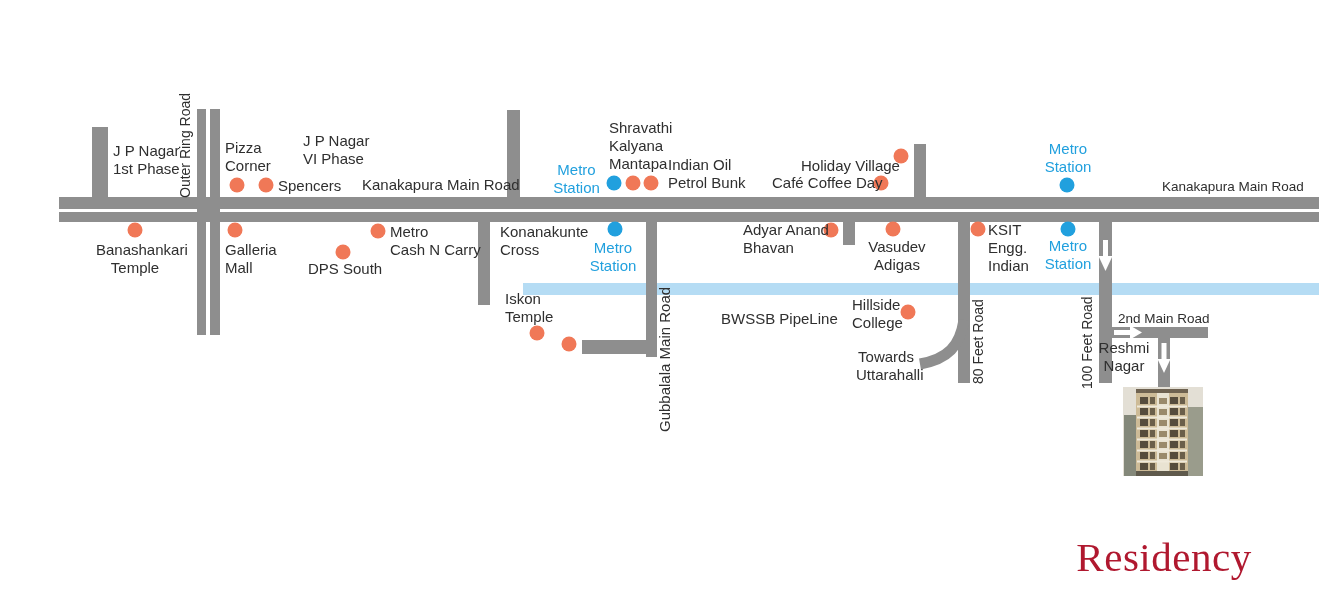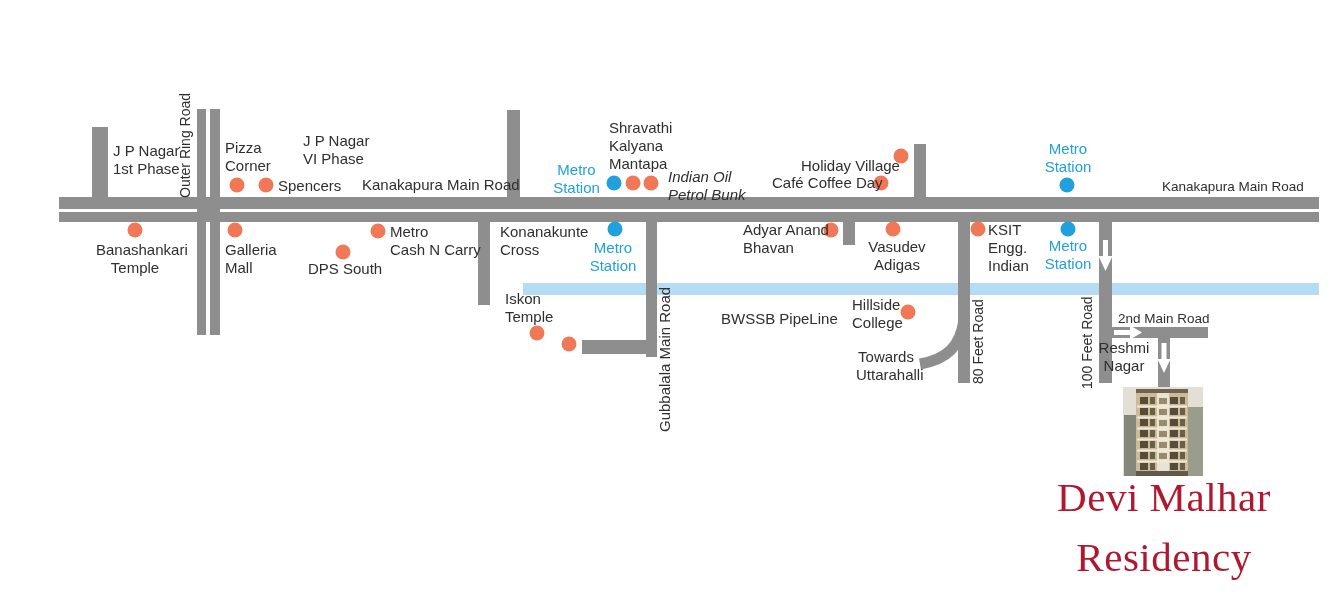--- a/index.html
+++ b/index.html
@@ -94,21 +94,21 @@
 Corner</div>
   <div class="lbl" style="left:278px;top:177px;">Spencers</div>
   <div class="lbl" style="left:303px;top:132px;">J P Nagar
 VI Phase</div>
   <div class="lbl" style="left:362px;top:176px;">Kanakapura Main Road</div>
   <div class="lbl" style="left:609px;top:119px;">Shravathi
 Kalyana
 Mantapa</div>
   <div class="lbl blue center" style="left:549px;top:161px;width:55px;">Metro
 Station</div>
-  <div class="lbl" style="left:668px;top:168px;font-style:italic;">Indian Oil
+  <div class="lbl" style="left:668px;top:156px;">Indian Oil
 Petrol Bunk</div>
   <div class="lbl" style="left:801px;top:137px;margin-top:20px;">Holiday Village</div>
   <div class="lbl" style="left:772px;top:174px;">Café Coffee Day</div>
   <div class="lbl blue center" style="left:1041px;top:140px;width:54px;">Metro
 Station</div>
   <div class="lbl small" style="left:1162px;top:179px;">Kanakapura Main Road</div>
   <div class="lbl center" style="left:96px;top:241px;width:78px;">Banashankari
 Temple</div>
   <div class="lbl" style="left:225px;top:241px;">Galleria
 Mall</div>
@@ -195,16 +195,15 @@
       <rect x="14" y="18.5" width="50" height="2"></rect>
         <rect x="14" y="29.5" width="50" height="2"></rect>
       <rect x="14" y="40.5" width="50" height="2"></rect>
         <rect x="14" y="51.5" width="50" height="2"></rect>
       <rect x="14" y="62.5" width="50" height="2"></rect>
         <rect x="14" y="73.5" width="50" height="2"></rect>
     </g>
     <rect x="13" y="84" width="52" height="5" fill="#5f5a4c"></rect>
   </svg>
 
-  <div class="title" style="left:1014px;top:474px;">Devi Malhar</div>
   <div class="title" style="left:1014px;top:534px;">Residency</div>
 
 </div>
 
 </body></html>

